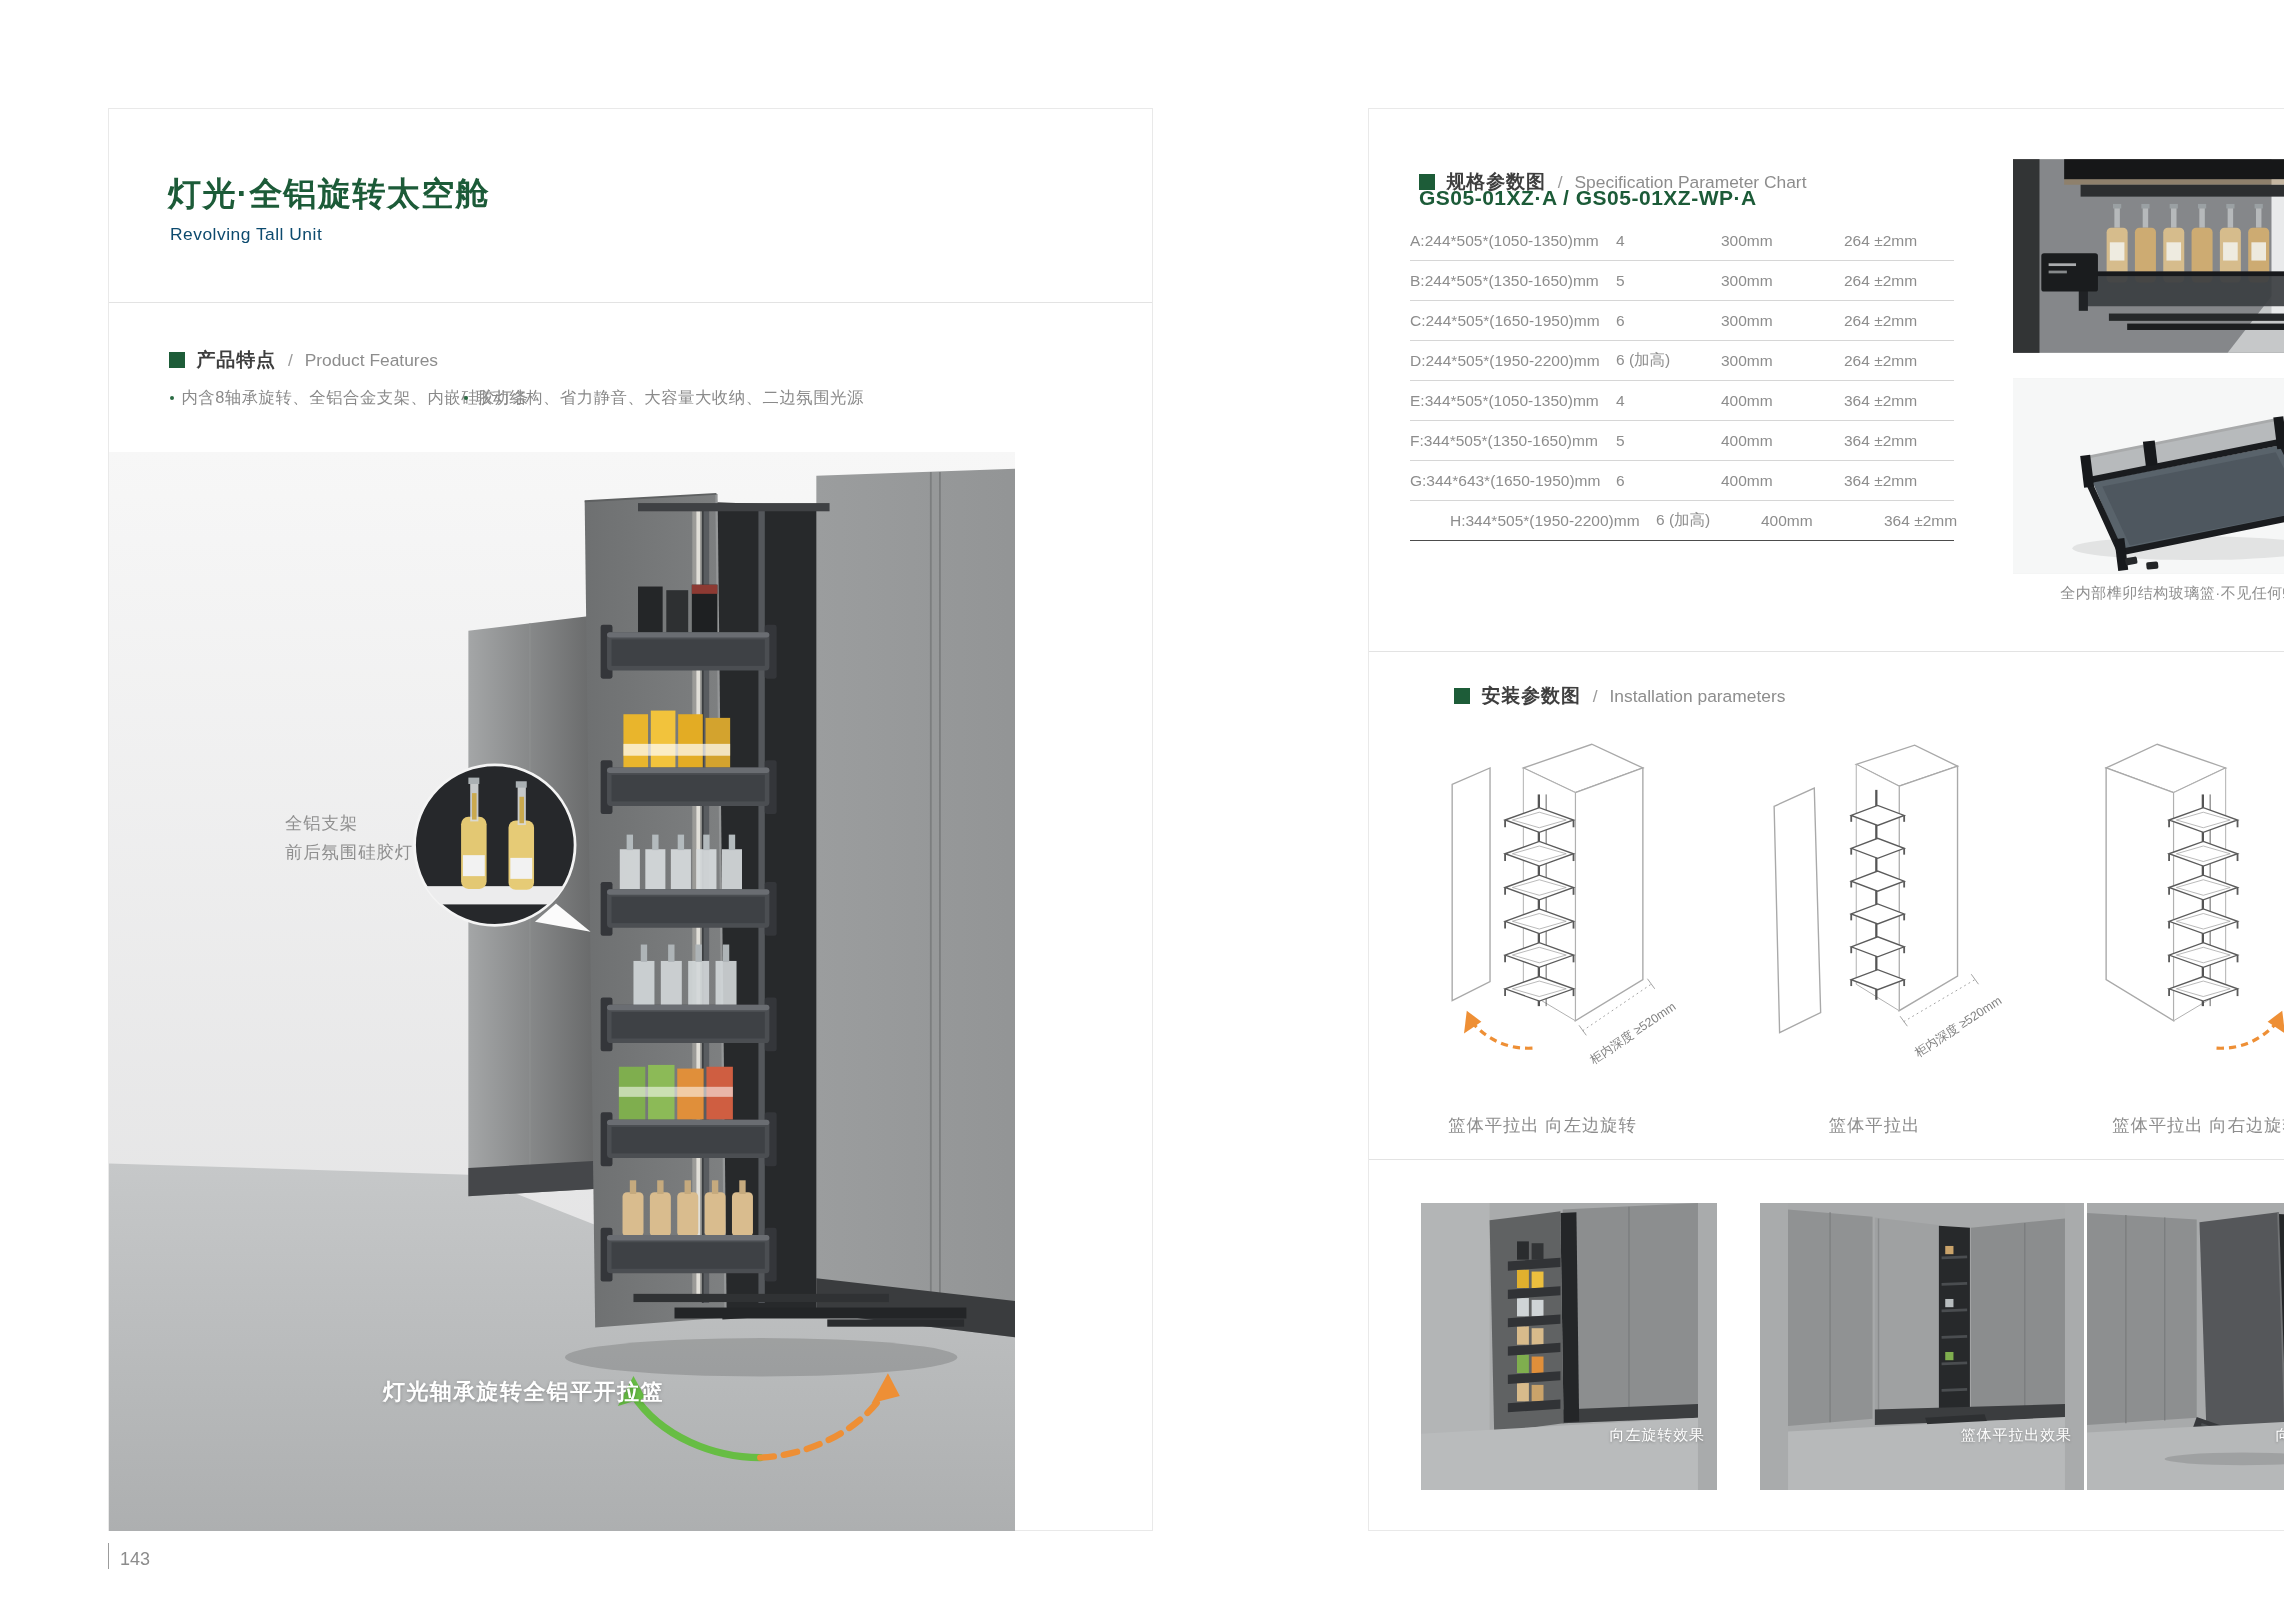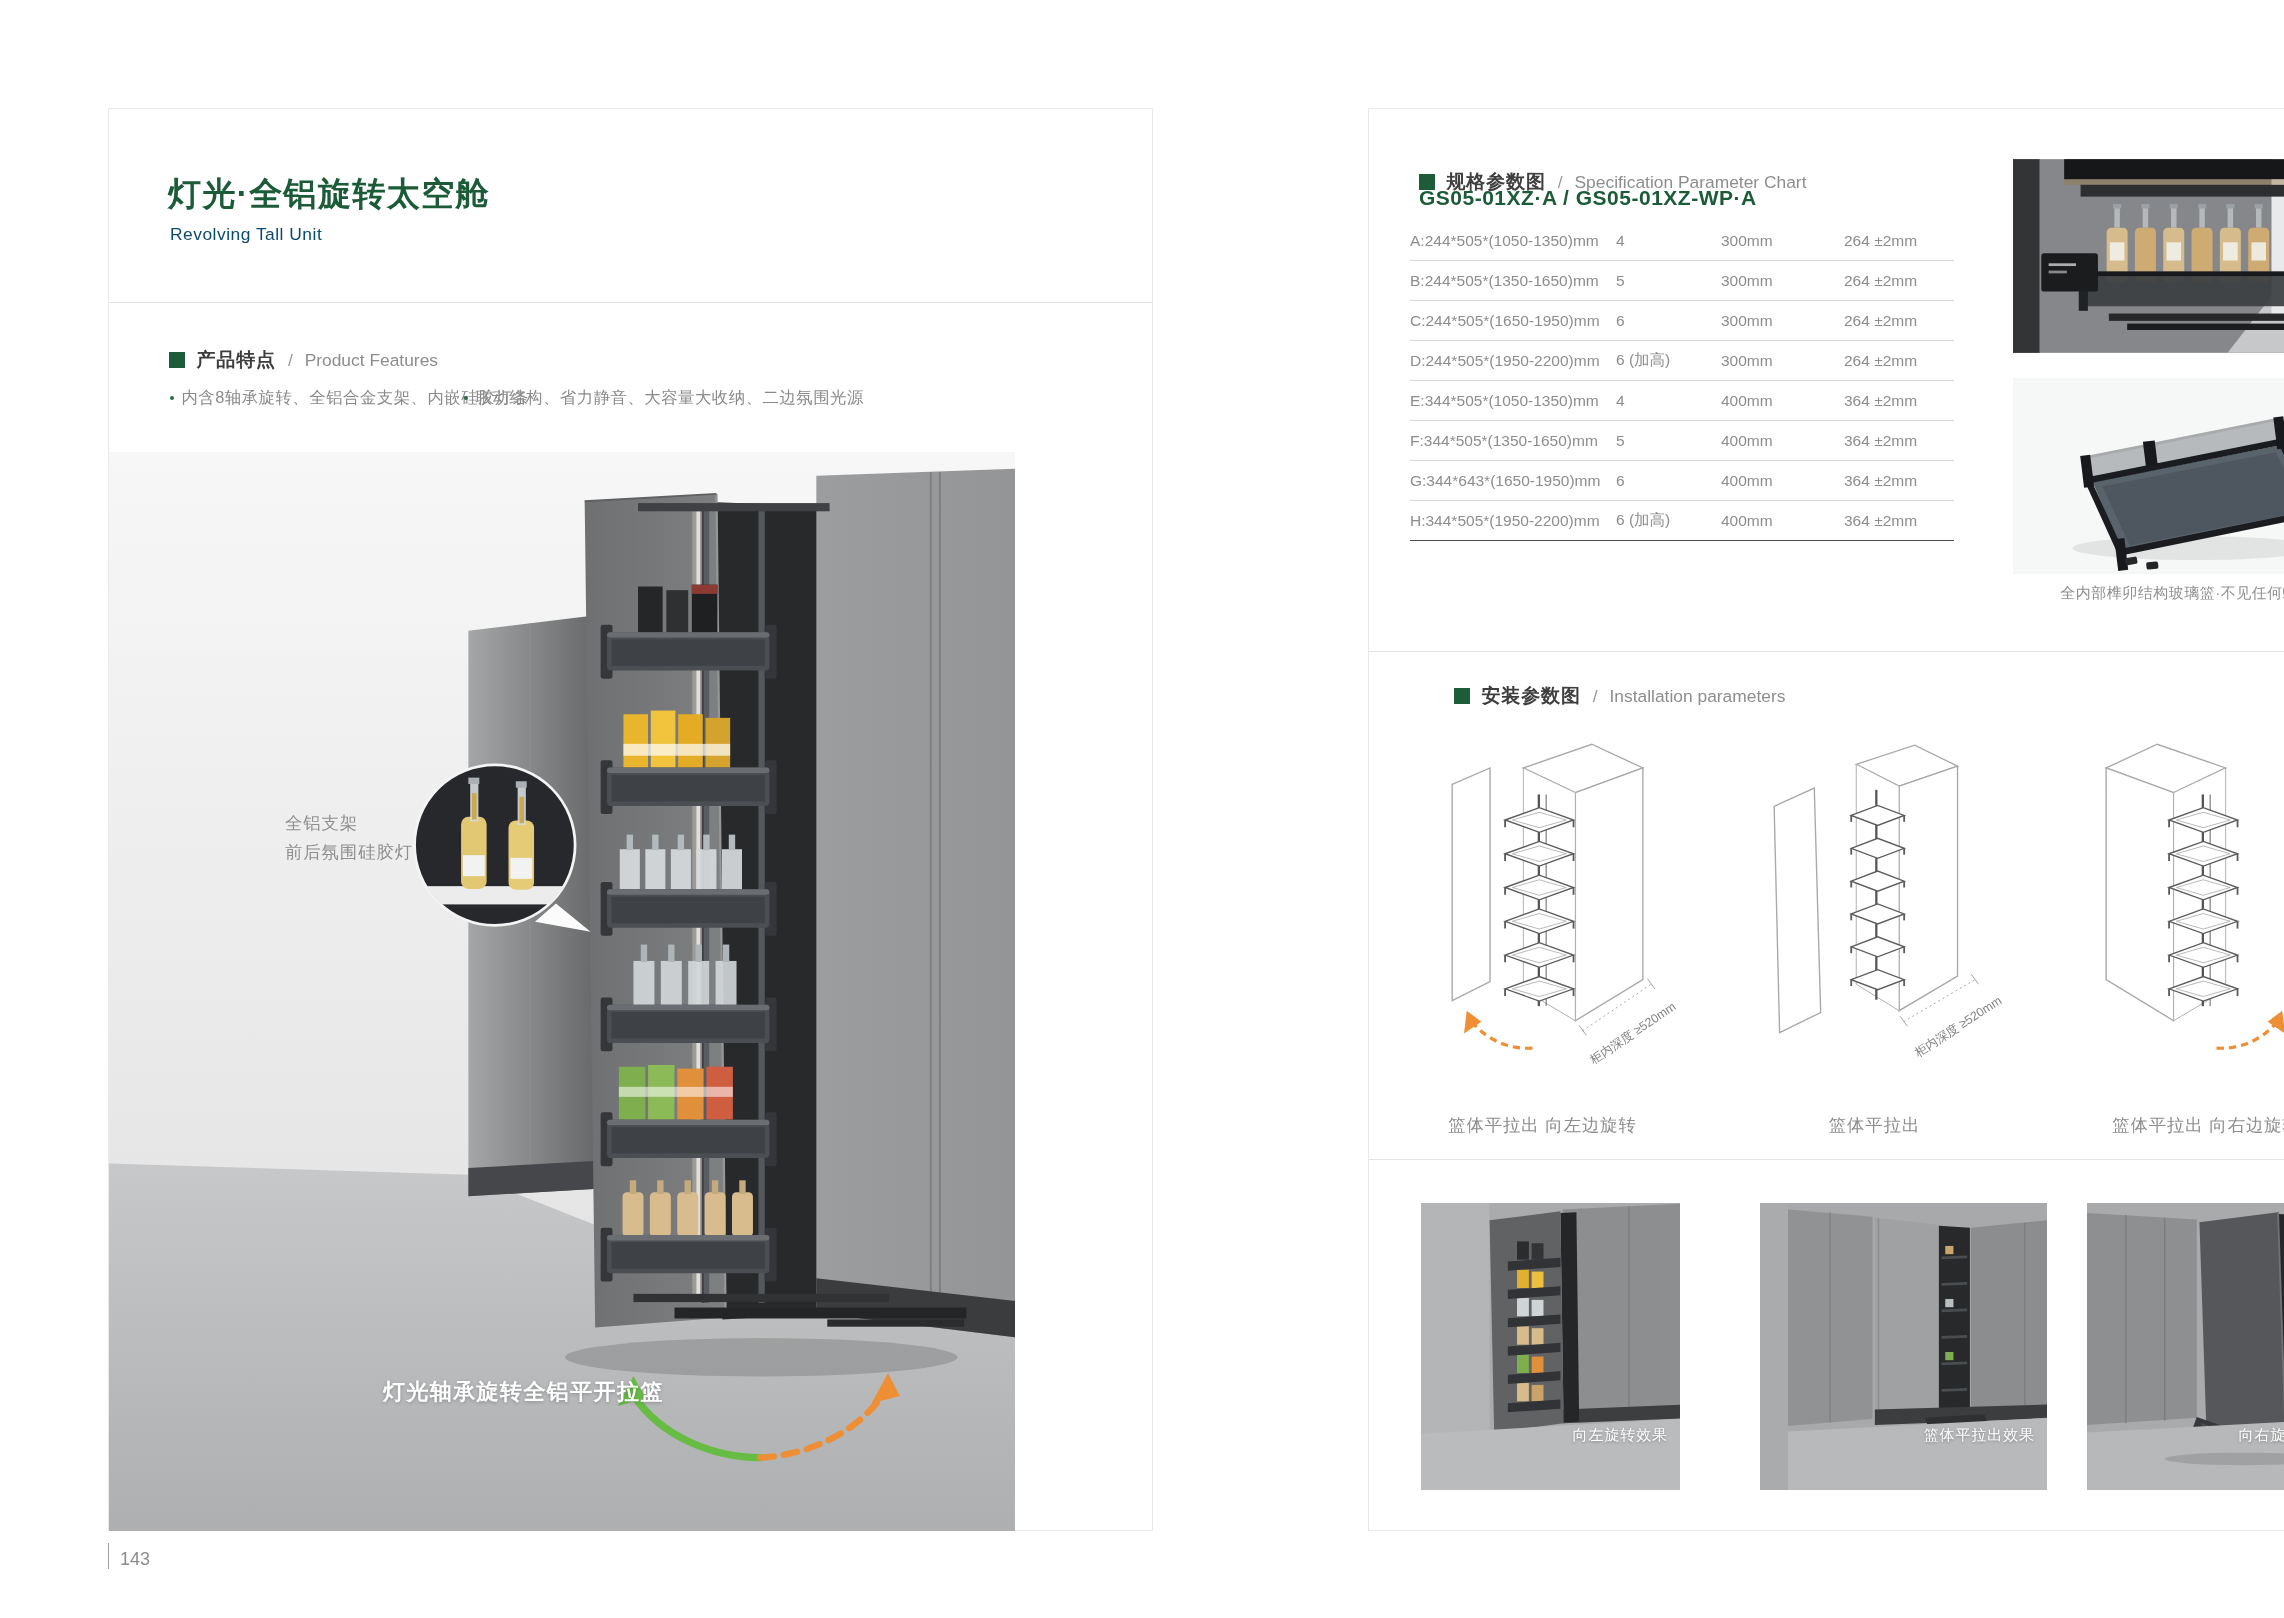--- a/index.html
+++ b/index.html
@@ -35,29 +35,29 @@
 
   
   .model{position:absolute;left:50px;top:77px;font-size:21px;font-weight:600;color:#1c5b38;letter-spacing:0.5px;}
   .spec-table{position:absolute;left:41px;top:112px;width:544px;}
   .t-head{display:grid;grid-template-columns:206px 105px 123px 110px;
     border-top:1.8px solid #4c4c4c;border-bottom:0.9px solid #c3c3c3;height:58px;align-items:center;}
   .t-head .hz{font-size:14.6px;color:#868686;line-height:1.35;}
   .t-head .he{font-size:13.7px;color:#9c9c9c;line-height:1.35;}
   .t-row{display:grid;grid-template-columns:206px 105px 123px 110px;height:39px;
     align-items:center;border-bottom:0.9px solid #d6d6d6;font-size:15.5px;color:#8d8d8d;}
-  .t-row:last-child{border-bottom:none;}
+  .t-row:last-child{border-bottom:none;margin-left:40px;}
   .t-body{border-bottom:1.8px solid #4c4c4c;}
   .spec-photo{position:absolute;left:644px;width:348px;overflow:hidden;background:#eee;}
   .spec-caption{position:absolute;left:644px;top:475px;width:348px;text-align:center;
     font-size:15px;color:#8f8f8f;letter-spacing:0.5px;}
   .diag{position:absolute;top:617px;width:311px;height:365px;}
   .diag-cap{position:absolute;top:1004px;width:311px;text-align:center;font-size:17.4px;
     color:#8d8d8d;letter-spacing:0.9px;}
-  .eff-photo{position:absolute;top:1094px;width:259px;height:287px;overflow:hidden;background:#a9abac;}
+  .eff-photo{position:absolute;top:1094px;width:296px;height:287px;overflow:hidden;background:#a9abac;}
   .eff-cap{position:absolute;right:12px;bottom:45px;font-size:15px;color:#ffffff;
     letter-spacing:0.9px;text-shadow:0 0.5px 2.7px rgba(0,0,0,.3);}
 
   
   .pn-bar{position:absolute;width:1.4px;height:25.6px;background:#9c9c9c;top:1543px;}
   .pn{position:absolute;top:1549px;font-size:18px;color:#8c8c8c;}
 </style>
 </head>
 <body>
 

